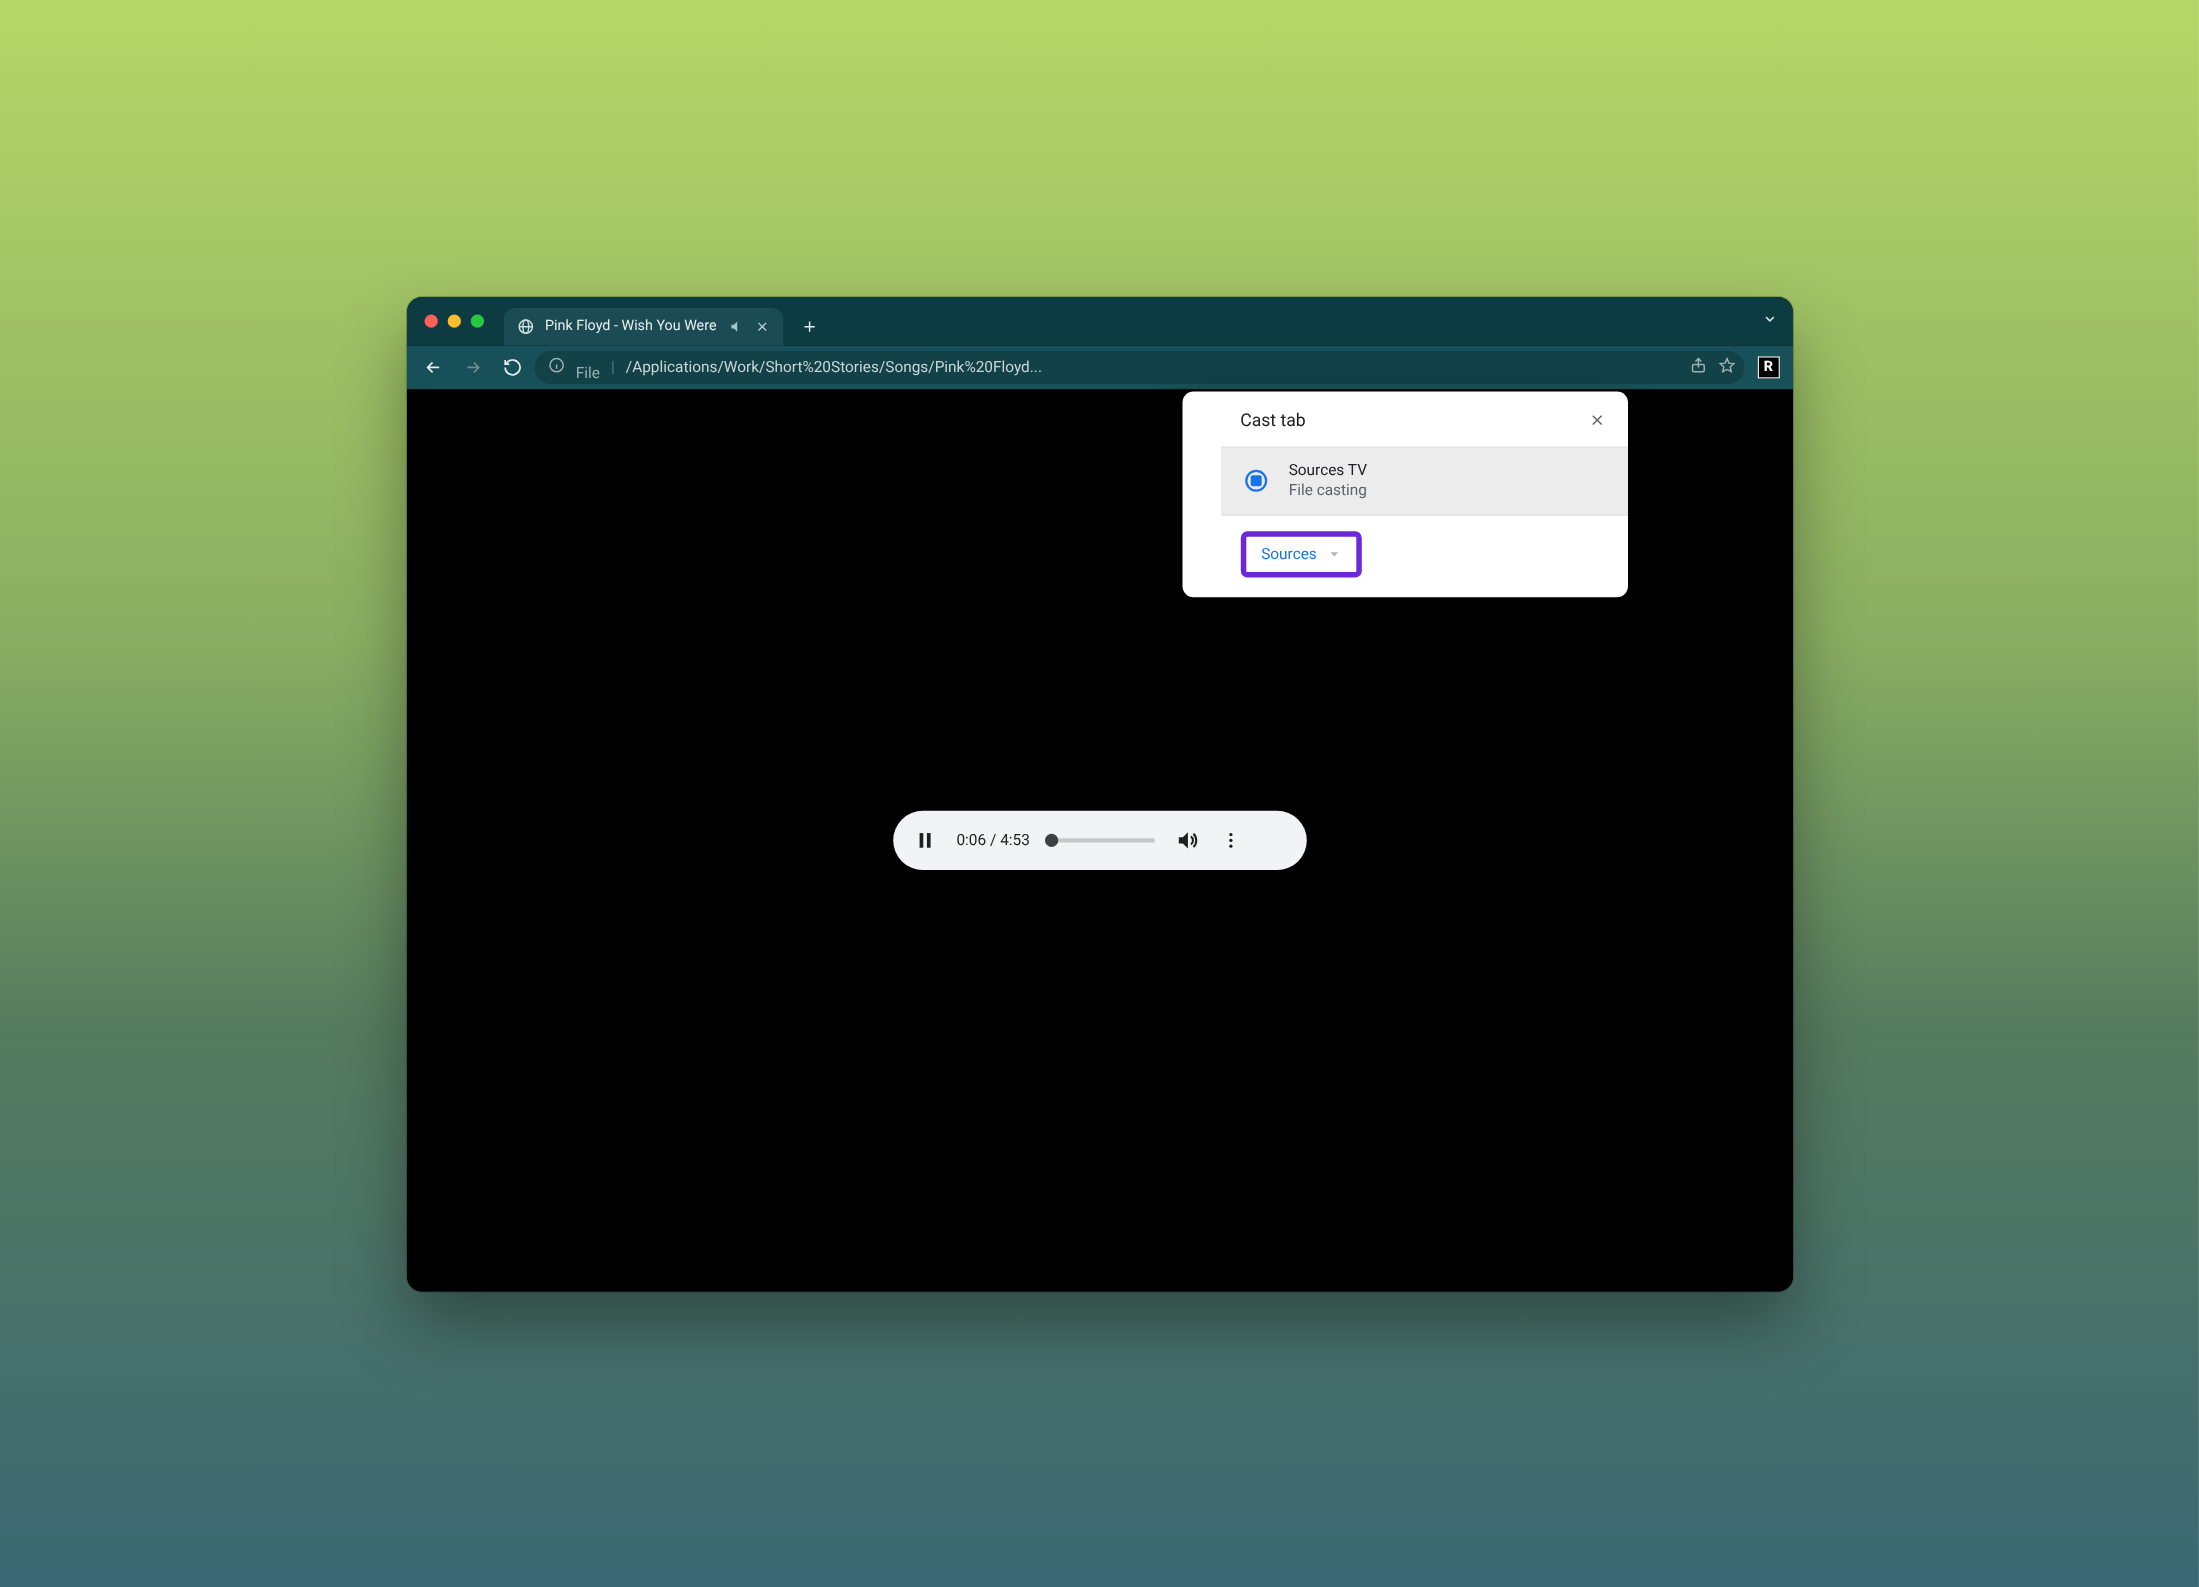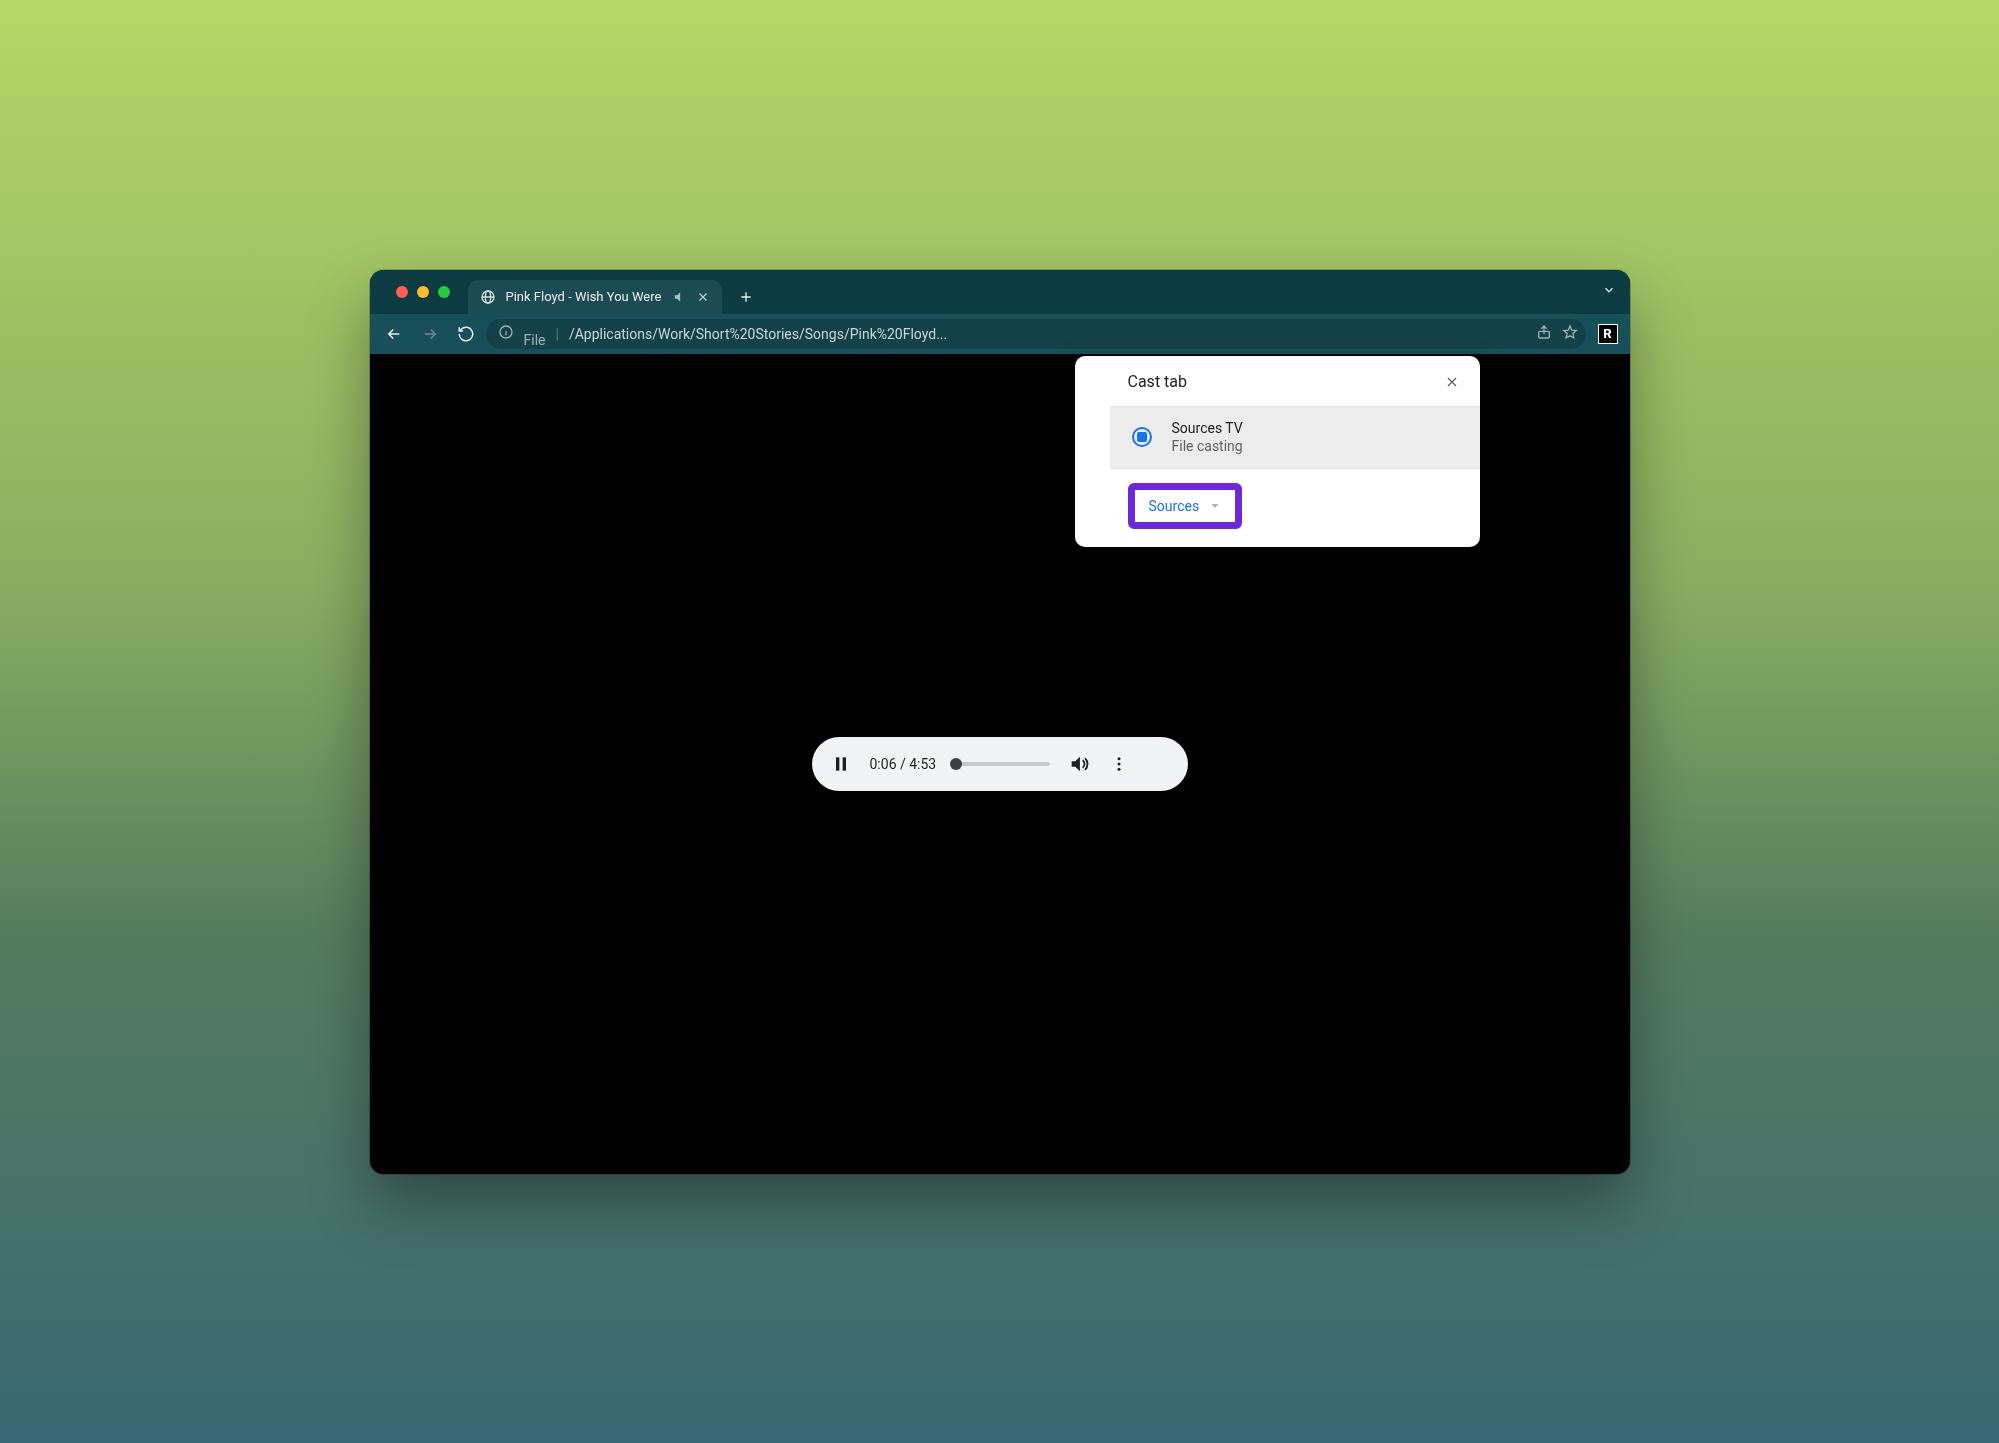--- a/index.html
+++ b/index.html
@@ -34,21 +34,21 @@
     width:1260px;height:904px;position:relative;padding:10px;
   }
   .window{
     position:absolute;inset:10px;background:var(--content-bg);
     border-radius:14px;overflow:hidden;
     box-shadow:0 30px 60px rgba(0,0,0,.35),0 0 0 1px rgba(0,0,0,.2);
   }
   
   .tabstrip{
     height:44px;background:var(--tab-bg);display:flex;align-items:flex-end;
-    padding-left:20px;position:relative;
+    padding-left:10px;position:relative;
   }
   .traffic{display:flex;gap:9px;align-items:center;height:100%;padding:0 10px 0 6px;}
   .traffic span{width:12px;height:12px;border-radius:50%;}
   .t-red{background:var(--traffic-red);}
   .t-yellow{background:var(--traffic-yellow);}
   .t-green{background:var(--traffic-green);}
   .tab{
     height:34px;background:var(--tab-active);
     border-radius:10px 10px 0 0;display:flex;align-items:center;
     gap:10px;padding:0 12px;min-width:230px;max-width:260px;
@@ -110,21 +110,21 @@
     background:var(--cast-hover);border-top:1px solid var(--cast-border);border-bottom:1px solid var(--cast-border);
   }
   .cast .row .dot{position:relative;width:20px;height:20px;}
   .cast .row .dot::before{content:"";position:absolute;inset:0;border:2px solid var(--blue);border-radius:50%;}
   .cast .row .dot::after{content:"";position:absolute;inset:5px;background:var(--blue);border-radius:2px;}
   .cast .row .txt{font-size:14px;line-height:1.35;}
   .cast .row .txt div:last-child{color:#5f6368;}
   .cast .foot{padding:14px 18px 18px 18px;}
   .cast .sources{
     display:inline-flex;align-items:center;gap:10px;color:var(--blue);
-    border:7px solid #6d28d9;border-radius:6px;padding:8px 14px;font-size:14px;
+    border:5px solid #6d28d9;border-radius:6px;padding:8px 14px;font-size:14px;
   }
   .cast .sources svg{width:12px;height:12px;opacity:.5;}
 
   
   .player{
     position:absolute;left:50%;top:50%;transform:translate(-50%,-50%);
     background:var(--player-bg);color:var(--player-ink);
     height:54px;border-radius:100px;display:flex;align-items:center;
     padding:0 18px;gap:18px;min-width:340px;
     box-shadow:0 2px 6px rgba(0,0,0,.4);

